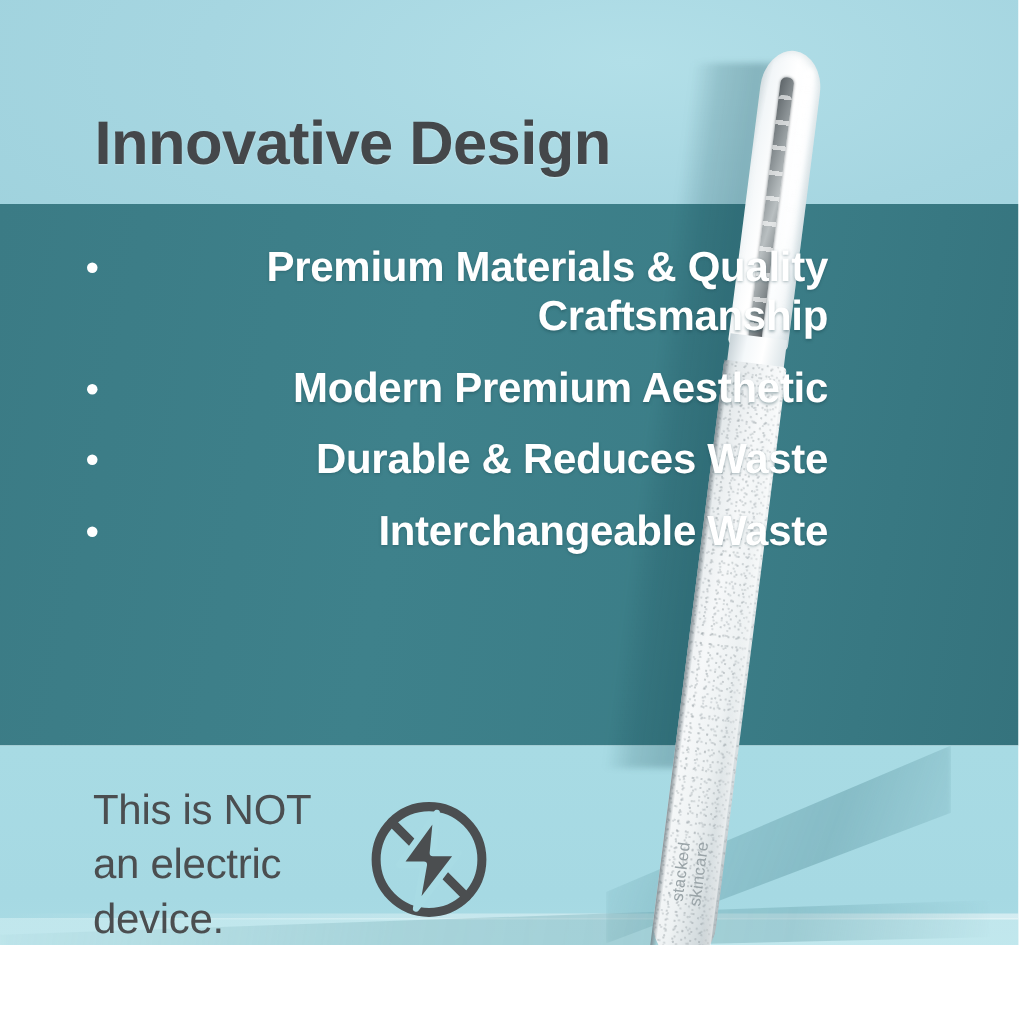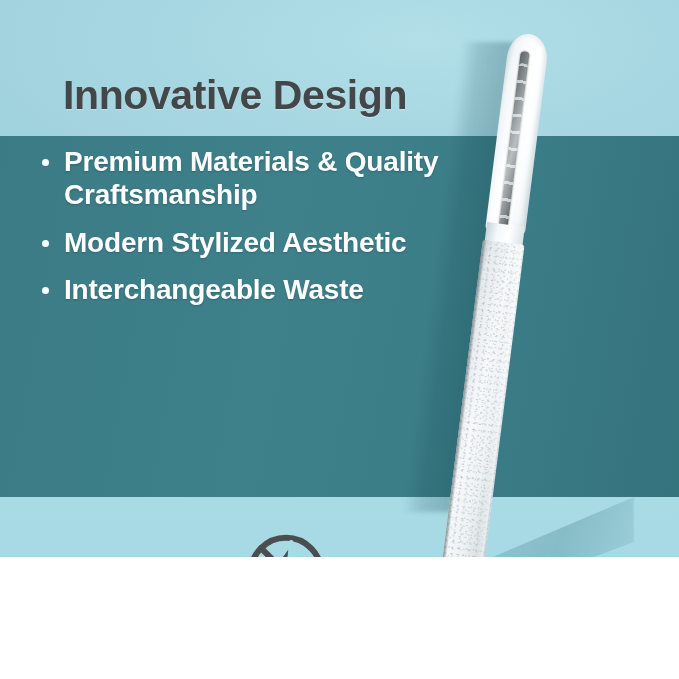--- a/index.html
+++ b/index.html
@@ -3,21 +3,21 @@
 <meta charset="utf-8">
 <style>
   html, body {
     margin: 0;
     padding: 0;
     background: #ffffff;
   }
   #infographic {
     position: relative;
     width: 679px;
-    height: 557px;
+    height: 630px;
     overflow: hidden;
     font-family: "Liberation Sans", sans-serif;
     -webkit-font-smoothing: antialiased;
   }
 
   
   .bg-top {
     position: absolute;
     left: 0; top: 0; width: 679px; height: 136px;
     background:
@@ -187,23 +187,24 @@
     font-weight: bold;
     color: #44474a;
     letter-spacing: -0.4px;
     text-shadow: 0 1px 1px rgba(255,255,255,0.35);
   }
 
   .bullets {
     position: absolute;
     left: 36px; top: 146px;
     width: 500px;
-    margin: 0;
+    margin: 16px;
     padding: 0;
     list-style: none;
+    text-align: right;
   }
   .bullet {
     position: relative;
     display: block;
     padding-left: 28px;
     margin-bottom: 15px;
     font-size: 28px;
     font-weight: bold;
     color: #ffffff;
     line-height: 1.17;
@@ -265,24 +266,30 @@
         <span class="b1">stacked</span>
         <span class="b2">skincare</span>
       </div>
     </div>
   </div>
 
   <div class="title">Innovative Design</div>
 
   <ul class="bullets">
     <li class="bullet">Premium Materials &amp; Quality Craftsmanship</li>
-    <li class="bullet">Modern Stylized Aesthetic</li>
+    <li class="bullet">Modern Premium Aesthetic</li>
+    <li class="bullet">Durable &amp; Reduces Waste</li>
     <li class="bullet">Interchangeable Waste</li>
   </ul>
 
+  <div class="notice">
+    <span>This is NOT</span>
+    <span>an electric</span>
+    <span>device.</span>
+  </div>
 
   <svg class="no-electric-icon" viewBox="0 0 100 100">
     <circle cx="50" cy="50" r="41" fill="none" stroke="#4b4e50" stroke-width="7"></circle>
     <line x1="21" y1="21" x2="79" y2="79" stroke="#4b4e50" stroke-width="7" stroke-linecap="round"></line>
     <path d="M56 14 L27 54 L46 54 L40 88 L73 45 L53 45 Z" fill="#4b4e50" stroke="#a8dbe4" stroke-width="5" stroke-linejoin="round"></path>
   </svg>
 
 </div>
 
 </body></html>

